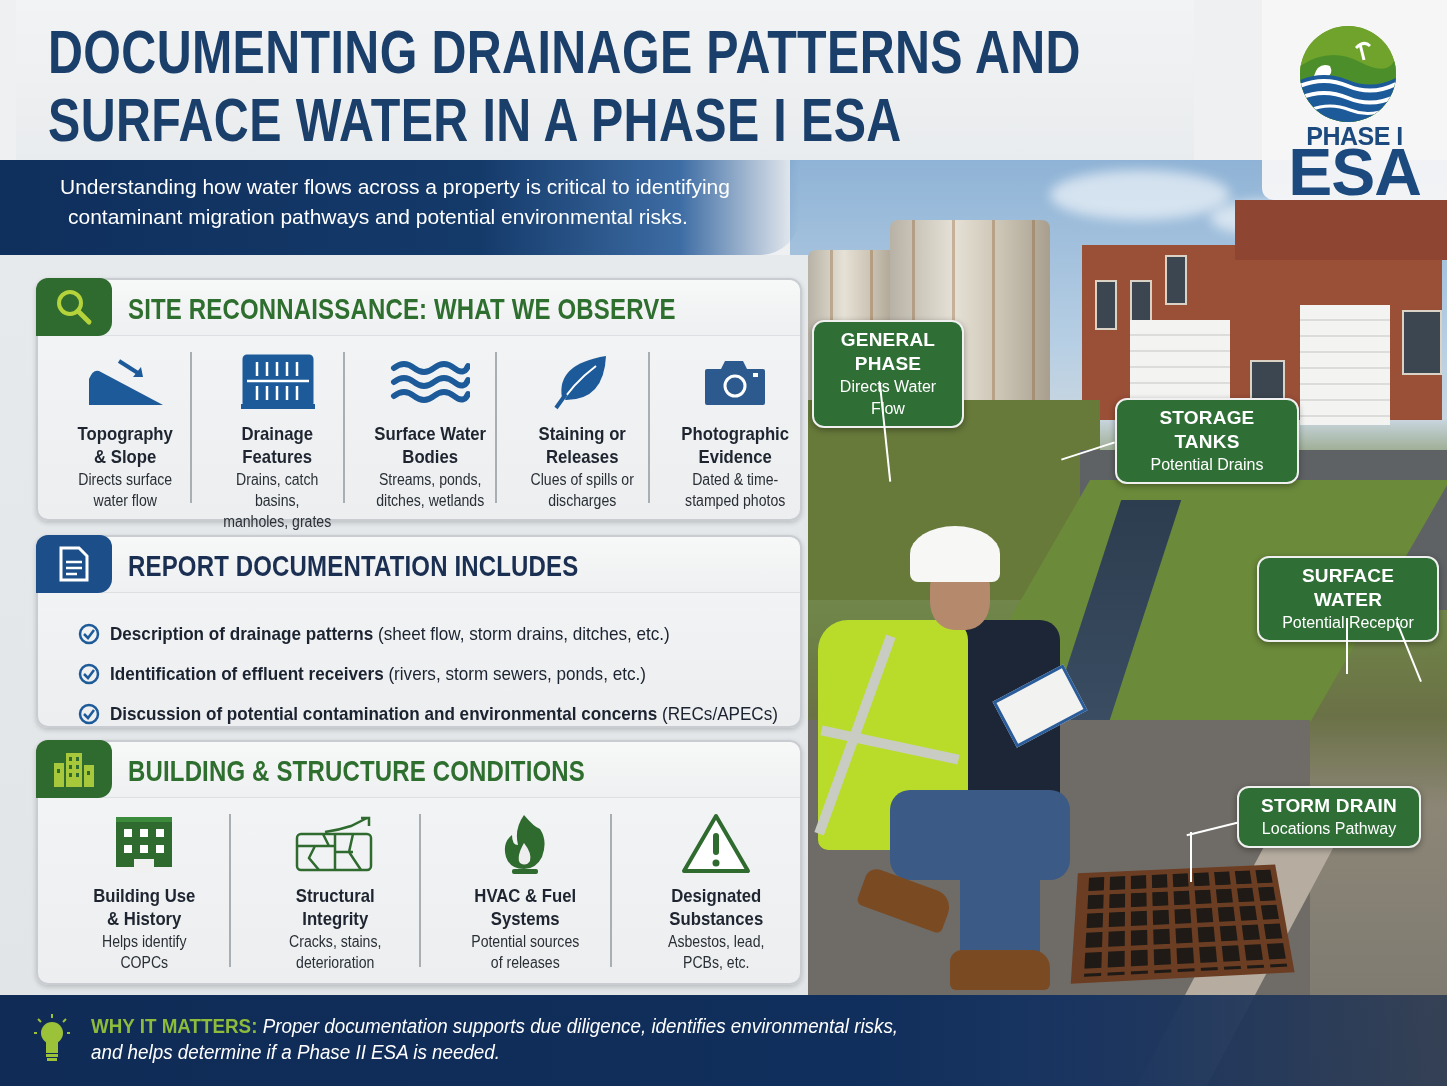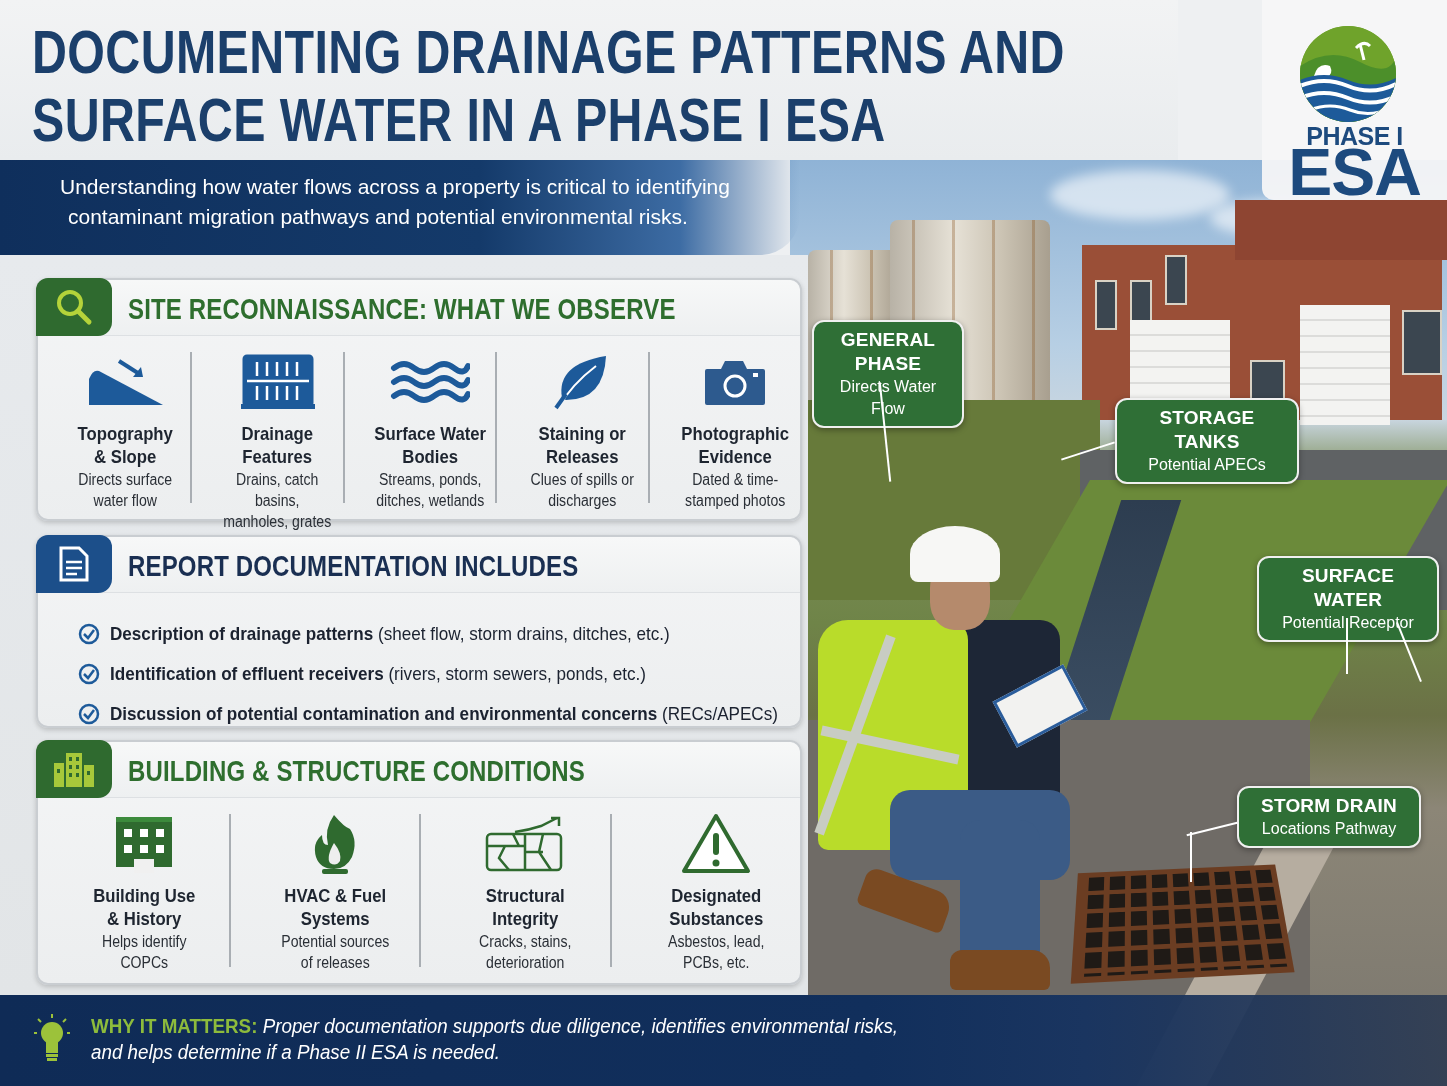--- a/index.html
+++ b/index.html
@@ -45,21 +45,21 @@
     position: absolute; background: #2f6f36; border: 2px solid #f0f0f0;
     border-radius: 12px; color: #fff; text-align: center; padding: 6px 12px;
     box-shadow: 0 2px 6px rgba(0,0,0,0.35);
   }
   .callout .c-title { font-weight: 700; font-size: 19px; letter-spacing: 0.2px; line-height: 24px; }
   .callout .c-sub { font-size: 16px; line-height: 22px; }
   .leader { position: absolute; background: #fff; }
 
   
   .header {
-    position: absolute; left: 0; top: 0; width: 1178px; height: 160px;
+    position: absolute; left: 16px; top: 0; width: 1178px; height: 160px;
     background: linear-gradient(180deg, #f2f3f4, #e9ecee);
   }
   .title {
     position: absolute; left: 32px; top: 18px; width: 1150px;
     font-family: "Liberation Sans", sans-serif; font-weight: 700;
     font-size: 62px; line-height: 68px; color: #1b3f6b;
     transform: scaleX(0.78); transform-origin: left top; letter-spacing: 0.5px;
     white-space: nowrap;
   }
   .logo-box {
@@ -179,21 +179,21 @@
   </div>
 
   <div class="callout" style="left:22px;top:160px;width:152px;">
     <div class="c-title">GENERAL PHASE</div>
     <div class="c-sub">Directs Water Flow</div>
   </div>
   <div class="leader" style="left:94px;top:222px;width:2px;height:100px;transform:rotate(-6deg);"></div>
 
   <div class="callout" style="left:325px;top:238px;width:184px;">
     <div class="c-title">STORAGE TANKS</div>
-    <div class="c-sub">Potential APECs</div>
+    <div class="c-sub">Potential Drains</div>
   </div>
   <div class="leader" style="left:270px;top:290px;width:56px;height:2px;transform:rotate(-18deg);"></div>
 
   <div class="callout" style="left:467px;top:396px;width:182px;">
     <div class="c-title">SURFACE WATER</div>
     <div class="c-sub">Potential Receptor</div>
   </div>
   <div class="leader" style="left:556px;top:458px;width:2px;height:56px;"></div>
   <div class="leader" style="left:618px;top:460px;width:2px;height:64px;transform:rotate(-22deg);"></div>
 
@@ -428,53 +428,53 @@
           <div>Building Use</div>
           <div>&amp; History</div>
         </div>
       <div class="desc">
           <div>Helps identify</div>
           <div>COPCs</div>
         </div>
     </div>
     <div class="col">
       <div class="icon">
-        <svg width="46" height="62" viewBox="0 0 46 62">
-            <path d="M22 2 Q32 14 38 16 Q46 28 40 44 Q34 56 22 56 Q8 56 4 44 Q0 30 10 22 Q10 32 16 32 Q12 16 22 2Z" fill="#2f6a2f"></path>
-            <path d="M22 30 Q30 40 28 48 Q24 54 18 50 Q14 44 22 30Z" fill="#eee"></path>
-            <rect x="10" y="56" width="26" height="5" rx="2" fill="#2f6a2f"></rect>
-          </svg>
-      </div>
-      <div class="label">
-          <div>HVAC &amp; Fuel</div>
-          <div>Systems</div>
-        </div>
-      <div class="desc">
-          <div>Potential sources</div>
-          <div>of releases</div>
-        </div>
-    </div>
-    <div class="col">
-      <div class="icon">
         <svg width="80" height="56" viewBox="0 0 80 56">
             <g fill="none" stroke="#2f6a2f" stroke-width="2.5">
               <rect x="2" y="18" width="74" height="36" rx="4"></rect>
               <path d="M2 30 H40 M40 18 V54 M20 30 L14 42 L24 54 M40 36 L58 36 M58 18 L54 36 L66 54 M28 18 L34 30"></path>
               <path d="M30 16 Q44 14 56 10 L72 2"></path>
               <path d="M66 2 H74 V10"></path>
             </g>
           </svg>
       </div>
       <div class="label">
           <div>Structural</div>
           <div>Integrity</div>
         </div>
       <div class="desc">
           <div>Cracks, stains,</div>
           <div>deterioration</div>
+        </div>
+    </div>
+    <div class="col">
+      <div class="icon">
+        <svg width="46" height="62" viewBox="0 0 46 62">
+            <path d="M22 2 Q32 14 38 16 Q46 28 40 44 Q34 56 22 56 Q8 56 4 44 Q0 30 10 22 Q10 32 16 32 Q12 16 22 2Z" fill="#2f6a2f"></path>
+            <path d="M22 30 Q30 40 28 48 Q24 54 18 50 Q14 44 22 30Z" fill="#eee"></path>
+            <rect x="10" y="56" width="26" height="5" rx="2" fill="#2f6a2f"></rect>
+          </svg>
+      </div>
+      <div class="label">
+          <div>HVAC &amp; Fuel</div>
+          <div>Systems</div>
+        </div>
+      <div class="desc">
+          <div>Potential sources</div>
+          <div>of releases</div>
         </div>
     </div>
     <div class="col">
       <div class="icon">
         <svg width="70" height="62" viewBox="0 0 70 62">
             <path d="M35 3 L67 58 H3Z" fill="#fff" stroke="#2f6a2f" stroke-width="4" stroke-linejoin="round"></path>
             <rect x="32" y="20" width="6" height="22" rx="3" fill="#2f6a2f"></rect>
             <circle cx="35" cy="50" r="3.5" fill="#2f6a2f"></circle>
           </svg>
       </div>

